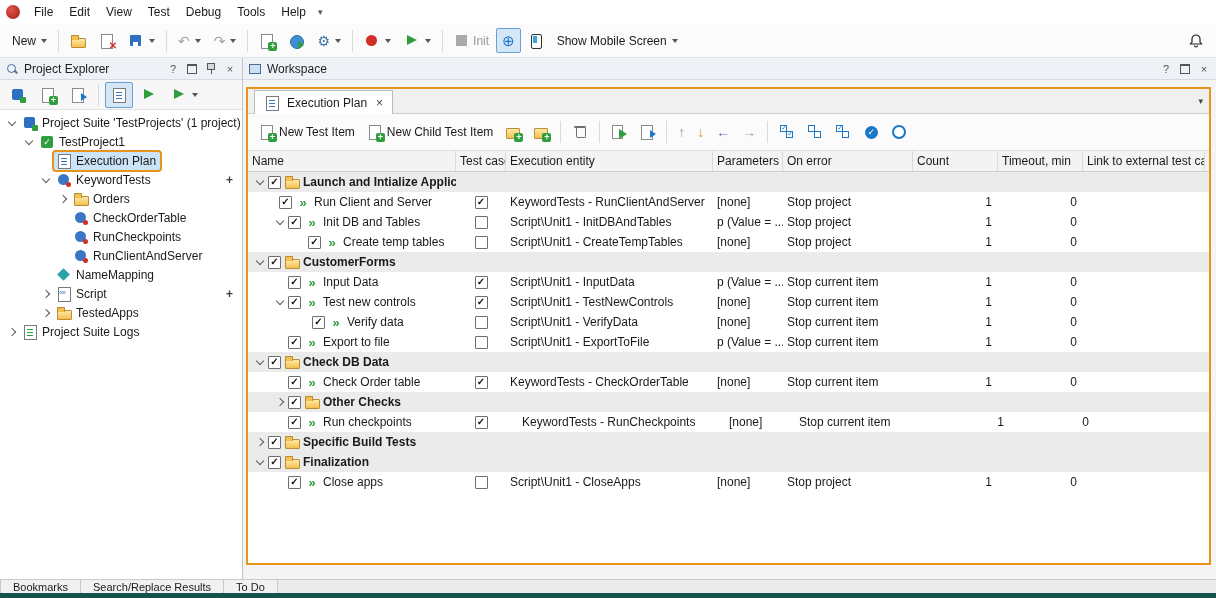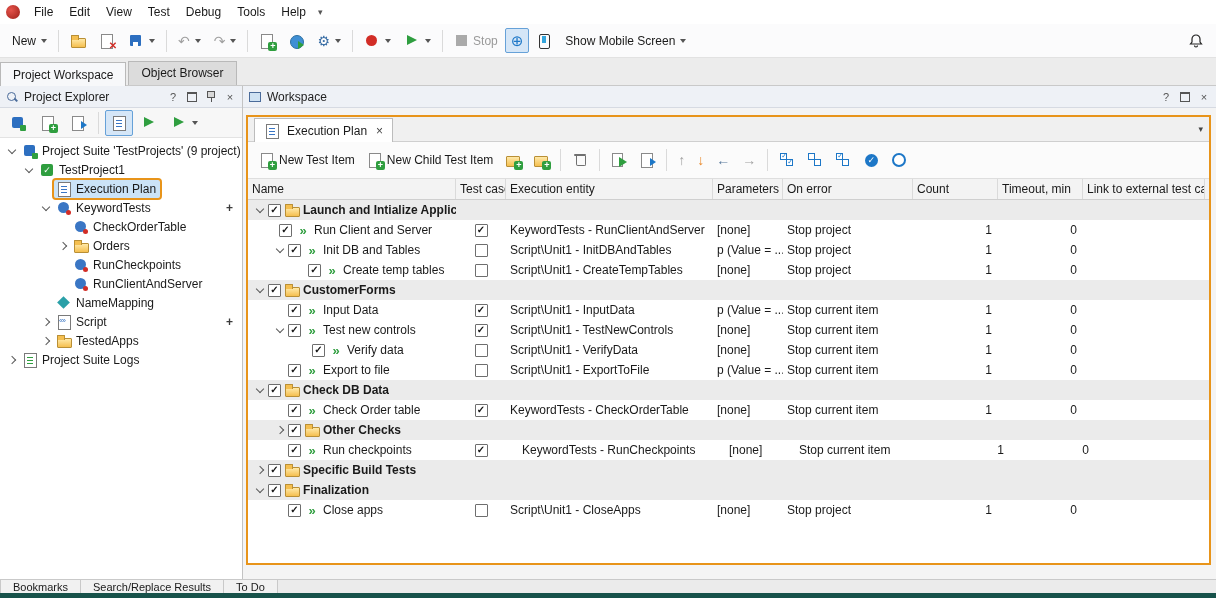--- a/index.html
+++ b/index.html
@@ -194,45 +194,41 @@
         <span class="ico ico-record"></span>
         <span class="dd"></span>
       </button>
     <button class="tb-btn">
         <span class="ico ico-play"></span>
         <span class="dd"></span>
       </button>
     <span class="tb-sep"></span>
     <button class="tb-btn disabled">
       <span class="ico ico-stop-sq"></span>
-      <span>Stop</span>
+      <span>Init</span>
     </button>
     <button class="tb-btn toggled">
         <span class="glyph" style="color:#1d77c7;font-size:15px">⊕</span>
       </button>
     <button class="tb-btn">
         <span class="ico ico-mobile"></span>
       </button>
     <button class="tb-btn">
       <span>Show Mobile Screen</span>
       <span class="dd"></span>
     </button>
     <span class="spacer"></span>
     <button class="tb-btn">
       <svg width="16" height="16" viewBox="0 0 16 16">
           <path d="M8 2a4 4 0 0 0-4 4v3l-1.5 2h11L12 9V6a4 4 0 0 0-4-4z" fill="none" stroke="#222" stroke-width="1.2"></path>
           <path d="M6.5 12.5a1.5 1.5 0 0 0 3 0" fill="none" stroke="#222" stroke-width="1.2"></path>
         </svg>
     </button>
   </div>
 
-  <div class="doctabs" id="doctabs">
-      <div class="doctab active">Project Workspace</div>
-      <div class="doctab">Object Browser</div>
-    </div>
 
   <div class="main">
 
     <div class="left-panel">
       <div class="panel-header">
         <span class="hdr-ico hdr-search"></span>
         <span class="panel-title">Project Explorer</span>
         <span class="hdr-ico">?</span>
         <span class="hdr-ico floatbox"></span>
         <span class="hdr-ico pinbox"></span>
@@ -260,21 +256,21 @@
             <span class="dd"></span>
           </button>
       </div>
       <div class="tree" id="tree">
           <div class="tree-row" style="padding-left: 4px;">
             <span class="chev-box">
               <span class="chev down"></span>
             </span>
             <span class="node">
               <span class="ico ico-psuite"></span>
-              <span>Project Suite 'TestProjects' (9 project)</span>
+              <span>Project Suite 'TestProjects' (1 project)</span>
             </span>
           </div>
           <div class="tree-row" style="padding-left: 21px;">
             <span class="chev-box">
               <span class="chev down"></span>
             </span>
             <span class="node">
               <span class="ico ico-project"></span>
               <span>TestProject1</span>
             </span>
@@ -290,33 +286,33 @@
             <span class="chev-box">
               <span class="chev down"></span>
             </span>
             <span class="node">
               <span class="ico ico-kw"></span>
               <span>KeywordTests</span>
             </span>
             <span class="plus-badge">+</span>
           </div>
           <div class="tree-row" style="padding-left: 55px;">
+            <span class="chev-box">
+              <span class="chev right"></span>
+            </span>
+            <span class="node">
+              <span class="ico ico-folder"></span>
+              <span>Orders</span>
+            </span>
+          </div>
+          <div class="tree-row" style="padding-left: 55px;">
             <span class="chev-box"></span>
             <span class="node">
               <span class="ico ico-kw"></span>
               <span>CheckOrderTable</span>
-            </span>
-          </div>
-          <div class="tree-row" style="padding-left: 55px;">
-            <span class="chev-box">
-              <span class="chev right"></span>
-            </span>
-            <span class="node">
-              <span class="ico ico-folder"></span>
-              <span>Orders</span>
             </span>
           </div>
           <div class="tree-row" style="padding-left: 55px;">
             <span class="chev-box"></span>
             <span class="node">
               <span class="ico ico-kw"></span>
               <span>RunCheckpoints</span>
             </span>
           </div>
           <div class="tree-row" style="padding-left: 55px;">

